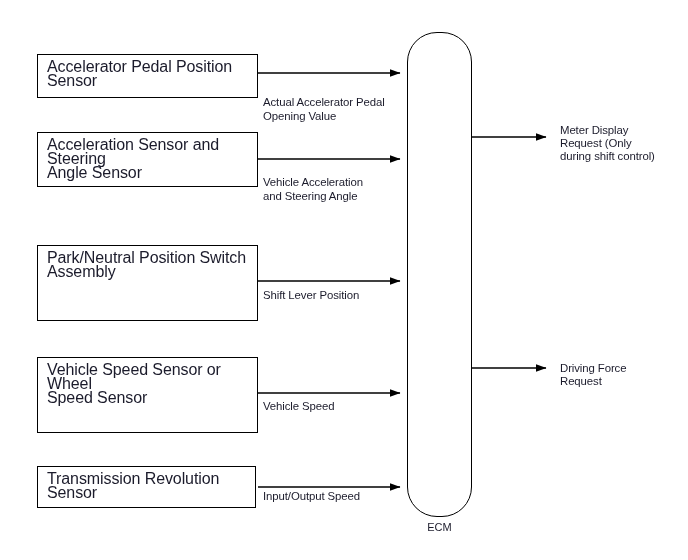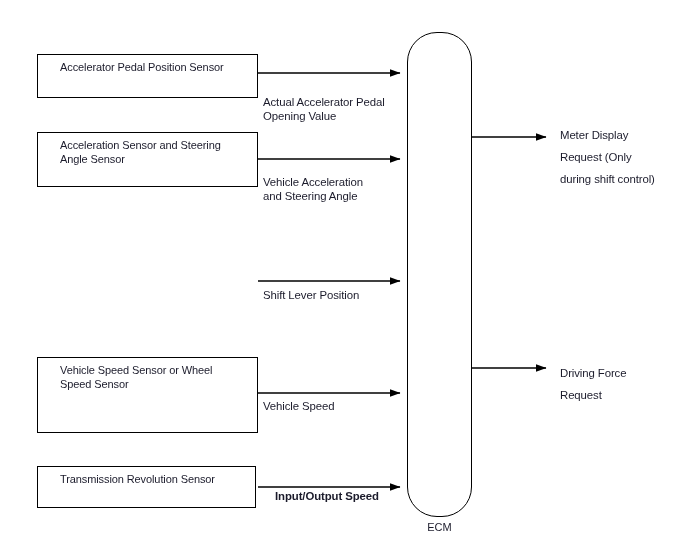--- a/index.html
+++ b/index.html
@@ -25,41 +25,41 @@
     height: 560px;
   }
   .sensor-box {
     position: absolute;
     box-sizing: border-box;
     border: 1.6px solid #000000;
     background: #ffffff;
   }
   .sensor-box-label {
     position: absolute;
-    left: 22px;
+    left: 9px;
     top: 5px;
     right: 6px;
-    font-size: 11px;
+    font-size: 16px;
     line-height: 14.2px;
     color: #1b1b2b;
     letter-spacing: -0.1px;
     white-space: pre-line;
   }
   .signal-label {
     position: absolute;
     font-size: 11.4px;
     line-height: 14.2px;
     color: #1b1b2b;
     letter-spacing: -0.1px;
     white-space: pre-line;
   }
   .output-label {
     position: absolute;
     font-size: 11.4px;
-    line-height: 22px;
+    line-height: 13px;
     color: #1b1b2b;
     letter-spacing: -0.1px;
     white-space: pre-line;
   }
   .ecm-box {
     position: absolute;
     box-sizing: border-box;
     border: 1.8px solid #000000;
     background: #ffffff;
     border-radius: 30px;
@@ -115,41 +115,45 @@
 
   <div class="sensor-box" style="left:37px; top:54px; width:221px; height:44px;">
     <div class="sensor-box-label">Accelerator Pedal Position Sensor</div>
   </div>
 
   <div class="sensor-box" style="left:37px; top:132px; width:221px; height:55px;">
     <div class="sensor-box-label">Acceleration Sensor and Steering
 Angle Sensor</div>
   </div>
 
+  <div class="sensor-box" style="left:37px; top:245px; width:221px; height:76px;">
+    <div class="sensor-box-label">Park/Neutral Position Switch
+Assembly</div>
+  </div>
 
   <div class="sensor-box" style="left:37px; top:357px; width:221px; height:76px;">
     <div class="sensor-box-label">Vehicle Speed Sensor or Wheel
 Speed Sensor</div>
   </div>
 
   <div class="sensor-box" style="left:37px; top:466px; width:219px; height:42px;">
     <div class="sensor-box-label">Transmission Revolution Sensor</div>
   </div>
 
   <div class="signal-label" style="left:263px; top:95px; width:150px;">Actual Accelerator Pedal
 Opening Value</div>
 
   <div class="signal-label" style="left:263px; top:175px; width:150px;">Vehicle Acceleration
 and Steering Angle</div>
 
   <div class="signal-label" style="left:263px; top:288px; width:150px;">Shift Lever Position</div>
 
   <div class="signal-label" style="left:263px; top:399px; width:150px;">Vehicle Speed</div>
 
-  <div class="signal-label" style="left:275px; top:489px; width:150px;font-weight:bold;">Input/Output Speed</div>
+  <div class="signal-label" style="left:263px; top:489px; width:150px;">Input/Output Speed</div>
 
   <div class="ecm-box" style="left:407px; top:32px; width:65px; height:485px;"></div>
   <div class="ecm-label" style="left:407px; top:521px; width:65px;">ECM</div>
 
   <div class="output-label" style="left:560px; top:124px; width:125px;">Meter Display
 Request (Only
 during shift control)</div>
 
   <div class="output-label" style="left:560px; top:362px; width:125px;">Driving Force
 Request</div>

